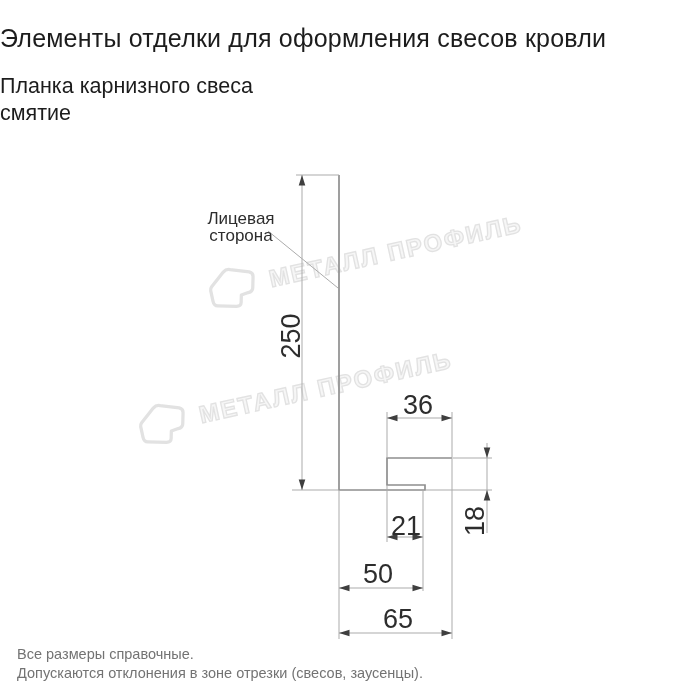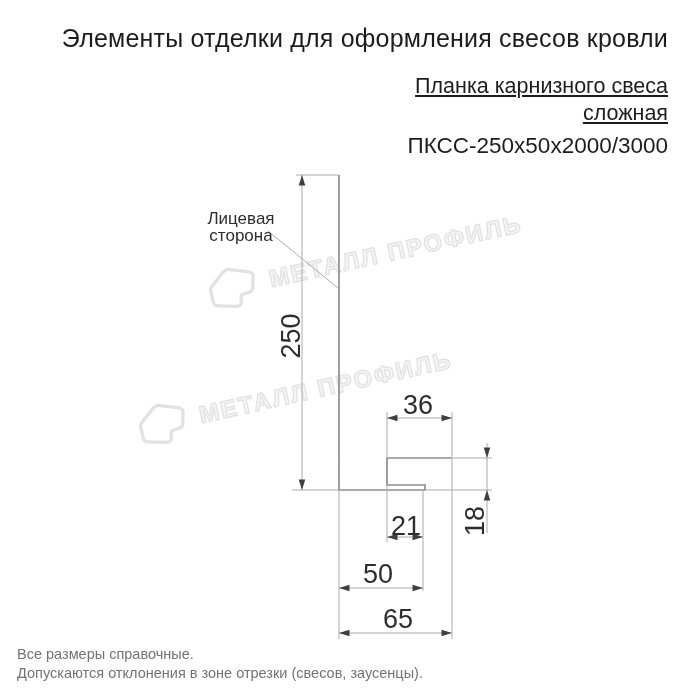--- a/index.html
+++ b/index.html
@@ -1,22 +1,22 @@
 <!DOCTYPE html>
 <html><head>
 <meta charset="utf-8">
 <style>
   html,body{margin:0;padding:0;background:#fff;}
   #stage{
     position:relative;width:700px;height:700px;background:#ffffff;
     font-family:"Liberation Sans","DejaVu Sans",sans-serif;overflow:hidden;
   }
-  .hdr{position:absolute;left:0;width:668px;text-align:right;color:#1c1c1c;}
+  .hdr{position:absolute;left:0;width:668px;text-align:left;color:#1c1c1c;}
   #title{top:24px;font-size:25px;letter-spacing:0.2px;}
-  #subtitle{top:73px;font-size:21.5px;line-height:27px;text-decoration:underline;}
+  #subtitle{top:73px;font-size:21.5px;line-height:27px;}
   #model{top:133px;font-size:22.5px;}
   #footer{
     position:absolute;left:17px;top:645px;color:#737373;
     font-size:14.5px;line-height:18.5px;text-align:left;
   }
   .watermark{
     position:absolute;display:flex;align-items:center;gap:9px;
     transform-origin:left center;pointer-events:none;
   }
   #wm1{left:204px;top:268px;transform:rotate(-12.5deg);}
@@ -47,23 +47,22 @@
   <div class="watermark" id="wm2">
     <svg class="wm-logo" width="58" height="52" viewBox="0 0 64 56">
       <path d="M10,22 L26,9 Q30,6 34,8 L54,15 Q58,17 57,21 L54,33 Q53,37 48,37 L40,38 L38,46 Q37,50 32,49 L12,44 Q8,43 8,38 L8,26 Q8,24 10,22 Z" fill="none" stroke="#e2e2e2" stroke-width="3.6" stroke-linejoin="round"></path>
     </svg>
     <span class="wm-text">МЕТАЛЛ ПРОФИЛЬ</span>
   </div>
 
   <div class="hdr" id="title">Элементы отделки для оформления свесов кровли</div>
   <div class="hdr" id="subtitle">
     <div>Планка карнизного свеса</div>
-    <div>сложная</div>
+    <div>смятие</div>
   </div>
-  <div class="hdr" id="model">ПКСС-250х50х2000/3000</div>
 
   <svg id="drawing" width="700" height="700" viewBox="0 0 700 700">
 
     <path class="profile" d="M339,175 L339,490 L425,490 L425,485 L387,485 L387,458 L452,458"></path>
 
     <line class="dimline" x1="268" y1="231" x2="338" y2="288"></line>
     <text class="labeltext" x="241" y="224" text-anchor="middle">Лицевая</text>
     <text class="labeltext" x="241" y="241" text-anchor="middle">сторона</text>
 
     <line class="dimline" x1="296" y1="175" x2="339" y2="175"></line>

